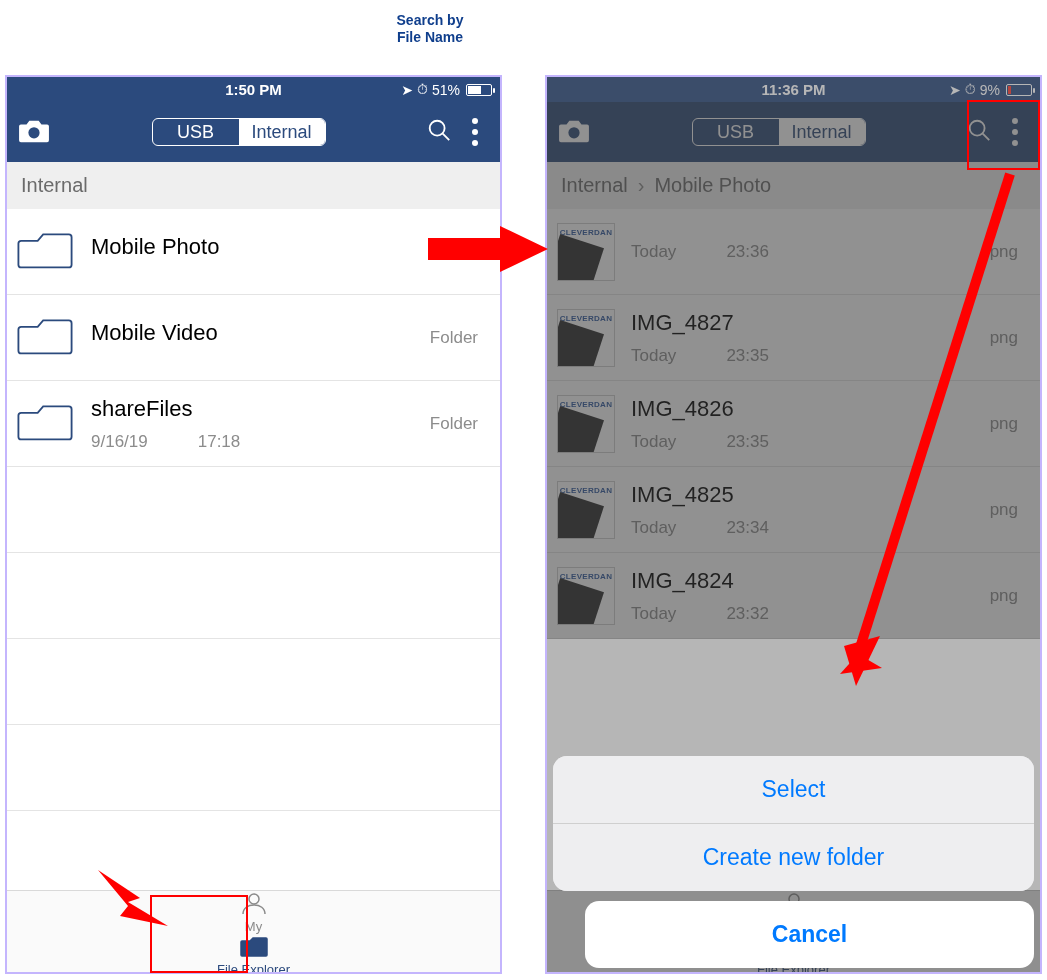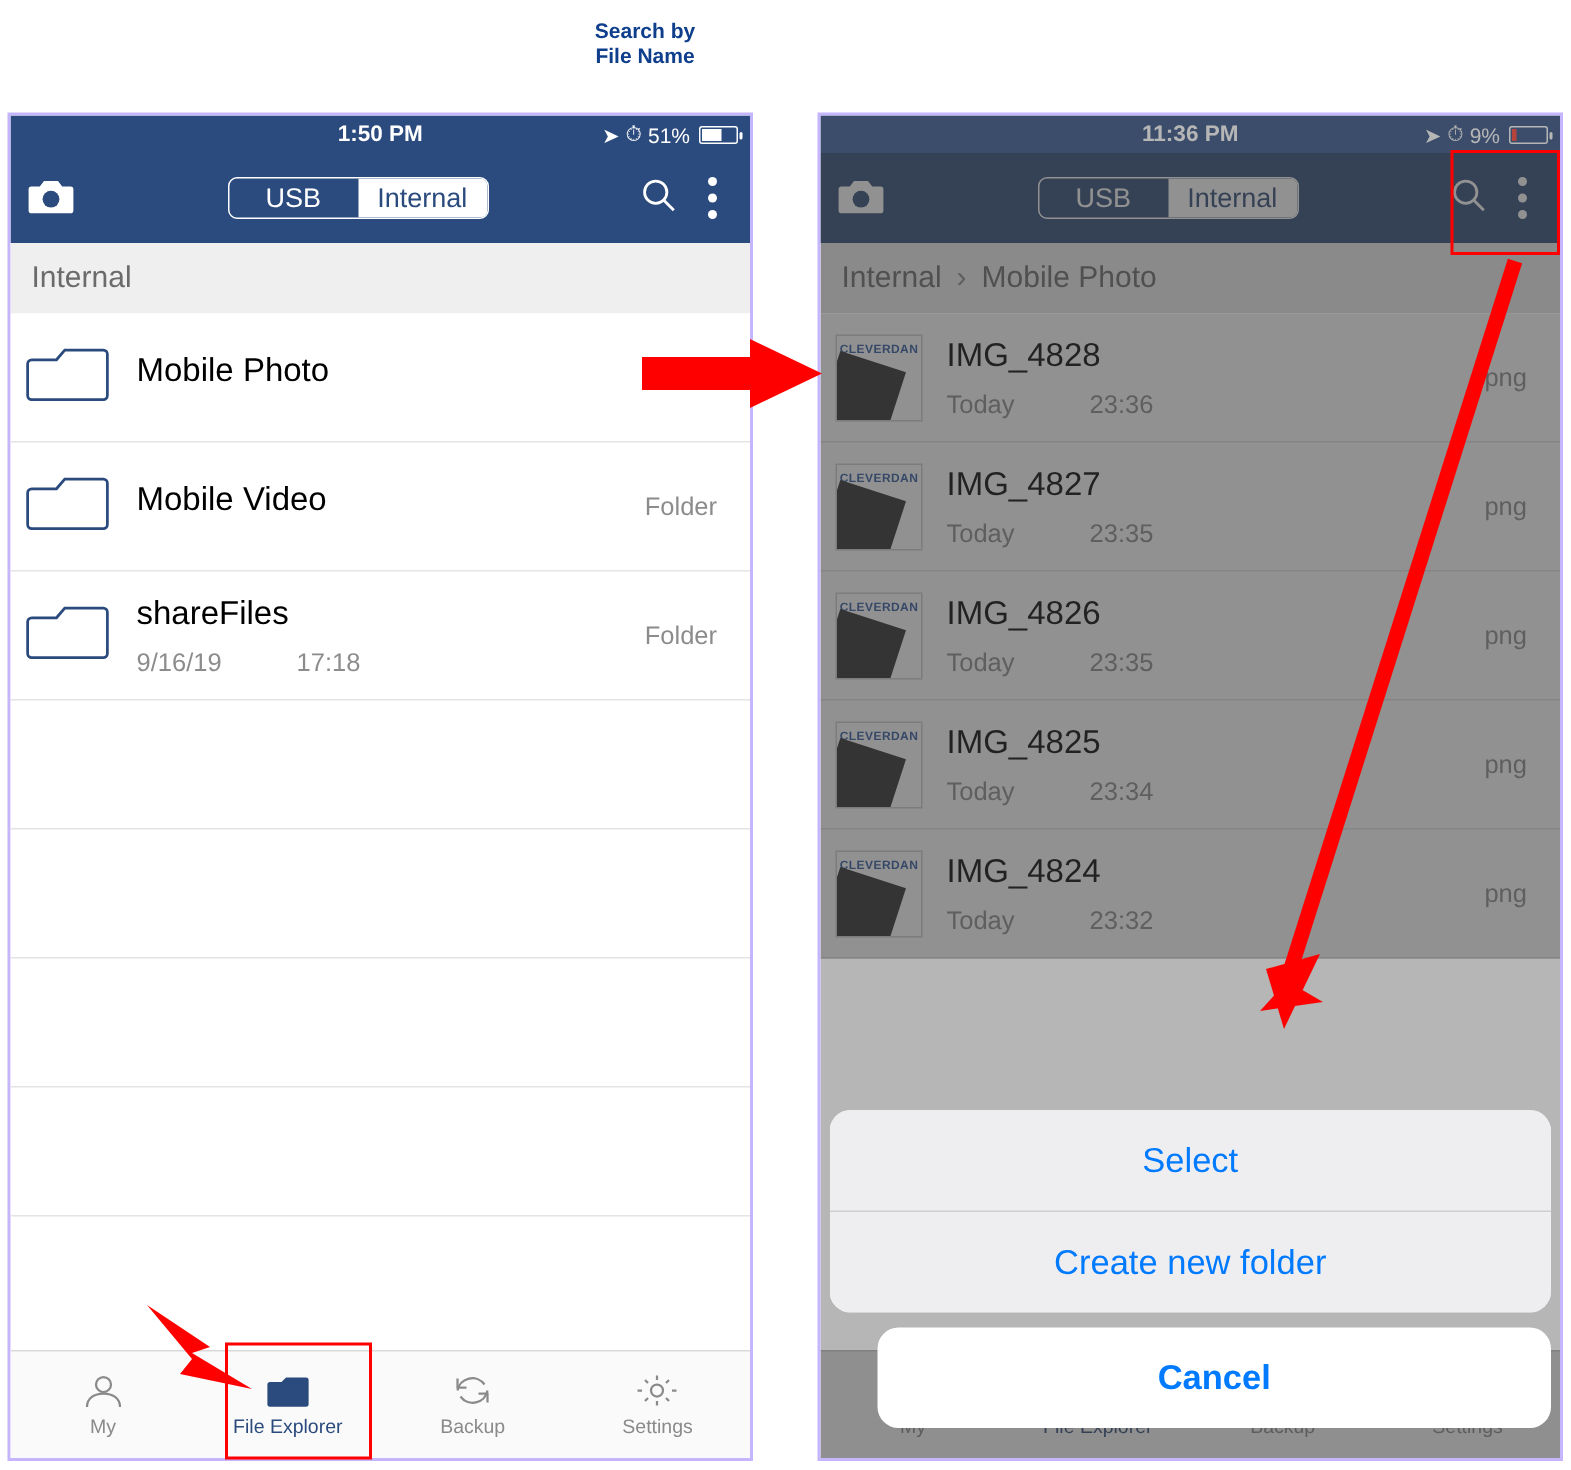--- a/index.html
+++ b/index.html
@@ -103,34 +103,35 @@
     border-bottom: 1px solid #e4e4e4;
     min-height: 86px;
   }
   .row .folder-icon svg { width:56px; height:44px; fill:none; stroke:#2b4a7d; stroke-width:2; }
   .row .texts { margin-left: 18px; flex:1; }
   .row .title { font-size: 22px; color:#000; margin-bottom:10px; }
   .row .meta { display:flex; gap:50px; color:#8c8c8c; font-size:17px; }
   .row .type { position:absolute; right:22px; color:#8c8c8c; font-size:17px; }
   .row { position:relative; }
   .tabbar {
-    position:absolute; bottom:0; left:0; right:0; height:72px;
+    position:absolute; bottom:0; left:0; right:0; height:82px;
     background:#fafafa; border-top:1px solid #d9d9d9;
     display:flex;
+    flex-direction:column;
   }
   .tab { flex:1; display:flex; flex-direction:column; align-items:center; justify-content:center; gap:4px; color:#8a8a8a; font-size:13px; }
   .tab.active { color:#2b4a7d; }
   .tab svg { width:28px; height:24px; fill:none; stroke:currentColor; stroke-width:1.5; }
   .tab.active svg.folder-fill { fill:#2b4a7d; stroke:#2b4a7d; }
   .dimmer {
     position:absolute; inset:0; background:rgba(80,80,80,0.42);
     z-index: 5;
   }
   .sheet {
-    position:absolute; bottom:20px; left:6px; right:6px;
+    position:absolute; bottom:4px; left:6px; right:6px;
     z-index: 20;
   }
   .sheet .group {
     background:#f1f1f3cc; backdrop-filter: blur(4px);
     border-radius:14px; overflow:hidden;
     margin-bottom:10px;
   }
   .sheet .item {
     text-align:center; font-size:23px; color:#007aff;
     padding:20px 0;
@@ -337,21 +338,20 @@
     <span class="chev">›</span>
     <span>Mobile Photo</span>
   </div>
   <div class="list rowset">
     <div class="row">
       <div class="thumb">
           <div class="brand">CLEVERDAN</div>
           <div class="tri"></div>
         </div>
       <div class="texts">
-        <div class="title">IMG_4828</div>
         <div class="meta">
             <span>Today</span>
             <span>23:36</span>
           </div>
       </div>
       <span class="type">png</span>
     </div>
     <div class="row">
       <div class="thumb">
           <div class="brand">CLEVERDAN</div>

